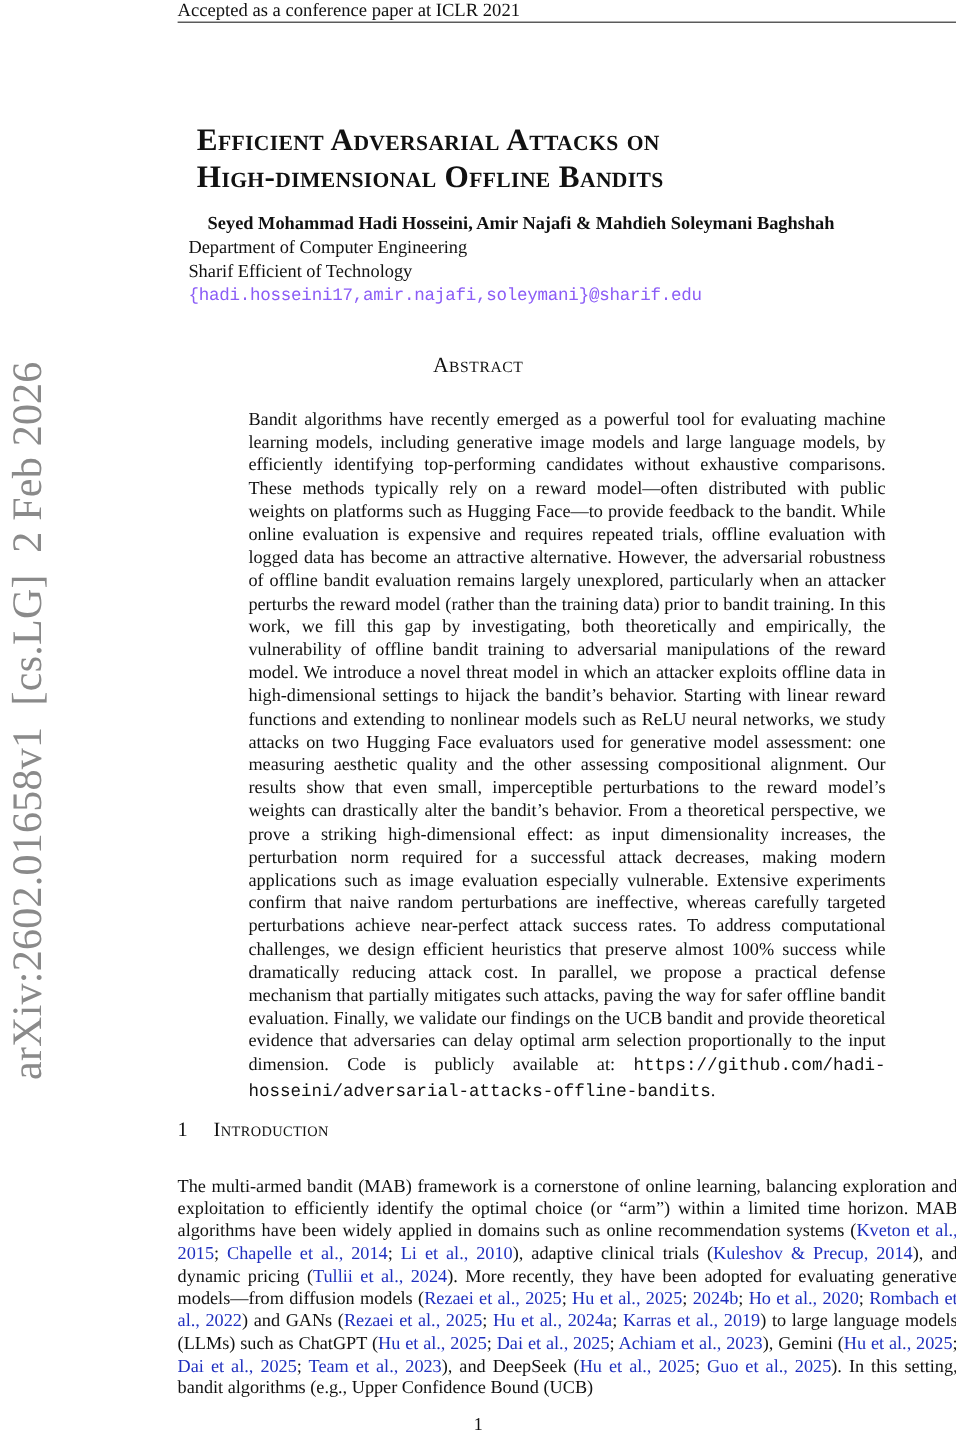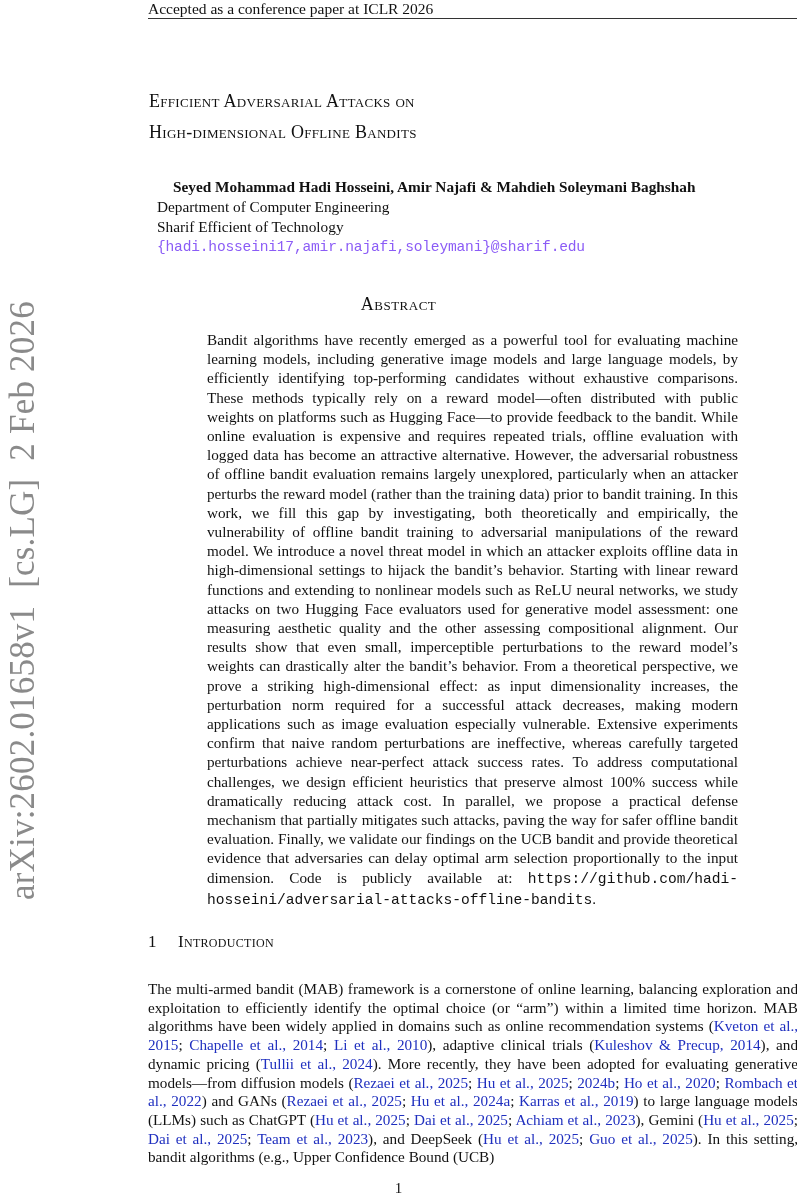--- a/index.html
+++ b/index.html
@@ -1,44 +1,44 @@
 <!DOCTYPE html>
 <html><head>
 <meta charset="utf-8">
 <style>
   html, body { margin:0; padding:0; background:#ffffff; }
   body { width:797px; height:1200px; position:relative; overflow:hidden;
          font-family:"Liberation Serif", "DejaVu Serif", serif; color:#111; }
   .runhead { position:absolute; left:148px; top:-1px; font-size:15.5px; line-height:20px; }
   .rule { position:absolute; left:148px; right:0; top:18px; height:0; border-top:1px solid #333; }
-  .title { position:absolute; left:148px; top:85px; width:600px; font-size:18px; line-height:31px;
-           font-variant:small-caps; letter-spacing:0.3px; font-weight:normal; margin:1px; }
+  .title { position:absolute; left:148px; top:85px; width:600px; font-size:26px; line-height:31px;
+           font-variant:small-caps; letter-spacing:0.3px; font-weight:bold; margin:16px; }
   .authors { position:absolute; left:157px; top:177px; font-size:15.3px; line-height:20px; }
   .authors .names { font-weight:bold;margin-left:16px; }
   .mono { font-family:"Liberation Mono", "DejaVu Sans Mono", monospace; }
   .authors .email { font-size:14.6px; letter-spacing:-0.2px; color:#8b5cf6; }
   .abs-h { position:absolute; left:0; right:0; top:294px; text-align:center; 
            font-variant:small-caps; font-size:18px; letter-spacing:0.5px; }
-  .abstract { position:absolute; left:207px; top:330px; width:531px; font-size:15.2px; line-height:19.2px;
+  .abstract { position:absolute; left:207px; top:340px; width:531px; font-size:15.2px; line-height:19.2px;
               text-align:justify; hyphens:manual; }
   .abstract .mono { font-size:14.6px; }
   .side { position:absolute; left:3px; top:900px; transform-origin:0 0; transform:rotate(-90deg);
           font-size:35px; color:#8a8a8a; white-space:nowrap; letter-spacing:0.2px; }
   .sec { position:absolute; left:148px; top:932px; font-size:17px; }
   .sec .num { display:inline-block; width:30px; }
   .sec .t { font-variant:small-caps; letter-spacing:0.3px; }
   .intro { position:absolute; left:148px; top:968px; width:650px; font-size:15.2px; line-height:18.7px;
            text-align:justify;margin-top:12px; }
   .cite { color:#1f2fbf; }
   .pnum { position:absolute; left:0; right:0; top:1180px; text-align:center; font-size:15px; }
 </style>
 </head>
 <body>
 
-<div class="runhead">Accepted as a conference paper at ICLR 2026</div>
+<div class="runhead">Accepted as a conference paper at ICLR 2021</div>
 <div class="rule"></div>
 
 <div class="side"><span style="white-space:pre">arXiv:2602.01658v1  [cs.LG]  2 Feb 2026</span></div>
 
 <h1 class="title">
   <span>Efficient Adversarial Attacks on</span><br>
   <span>High-dimensional Offline Bandits</span>
 </h1>
 
 <div class="authors">

